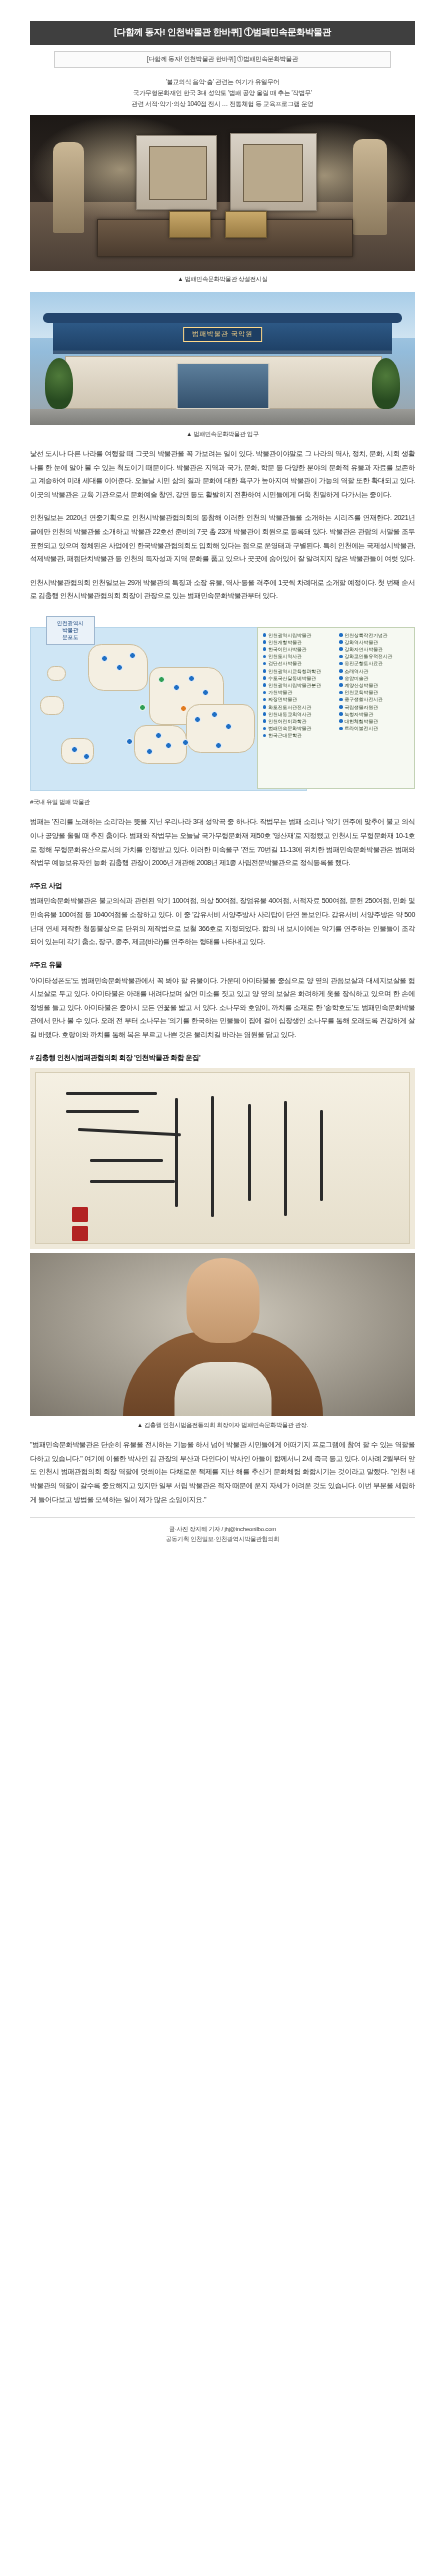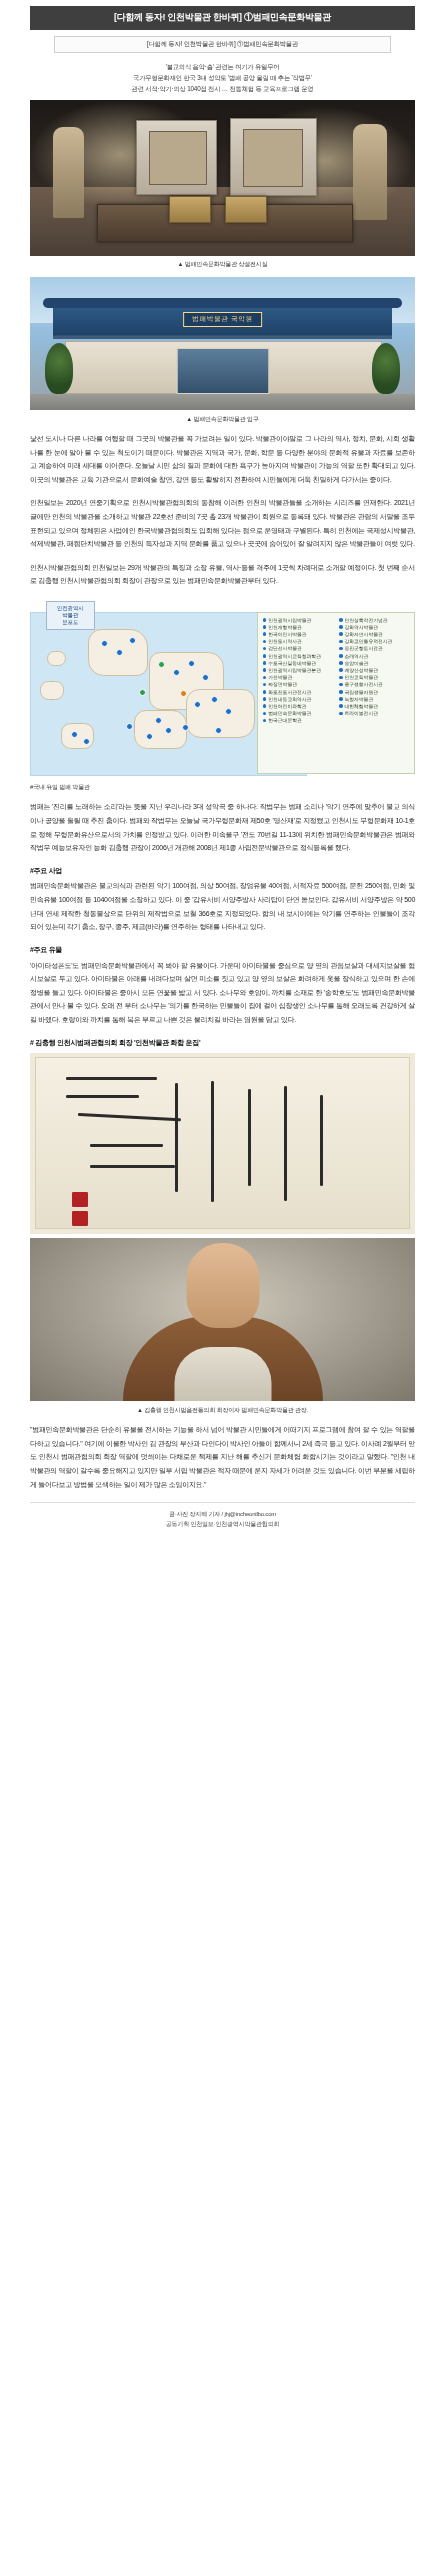--- a/index.html
+++ b/index.html
@@ -12,21 +12,21 @@
     color: #222;
   }
   .page {
     width: 445px;
     margin: 0 auto;
     background: #ffffff;
     position: relative;
   }
   .inner {
     width: 385px;
-    margin: 0 auto;
+    margin: 15px auto;
     padding-top: 6px;
   }
   .title-bar {
     background: #3f3f3f;
     color: #ffffff;
     text-align: center;
     font-size: 9px;
     font-weight: bold;
     padding: 5.4px 2.4px 6px 2.4px;
     letter-spacing: -0.3px;

